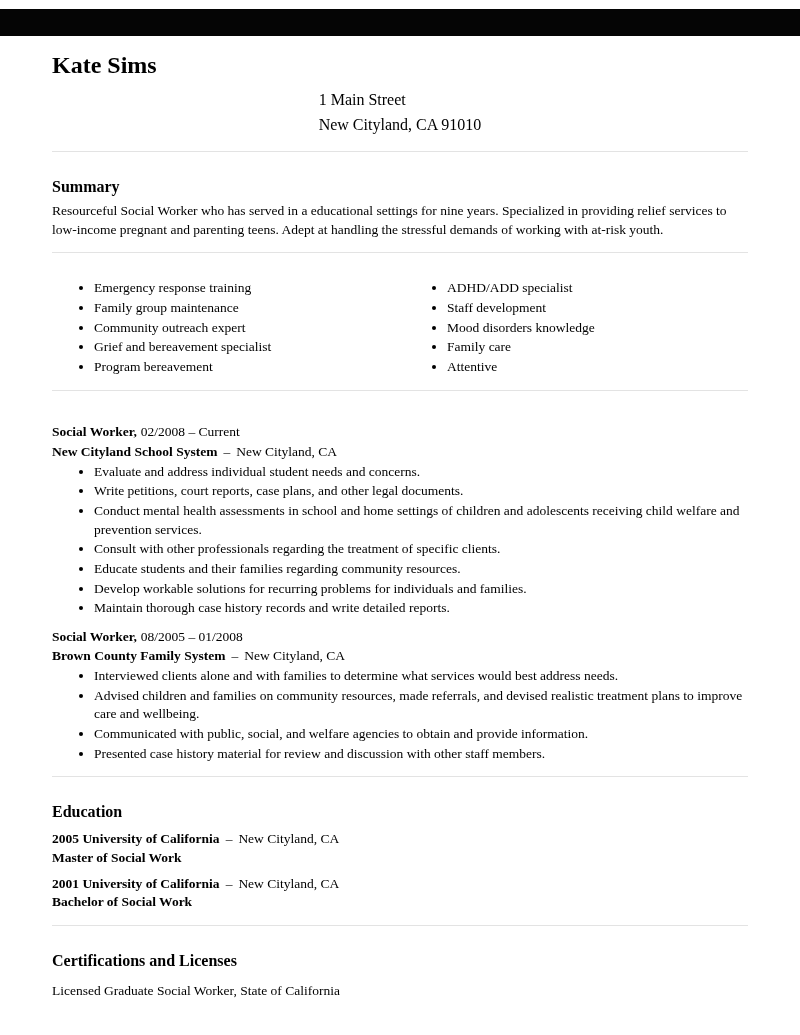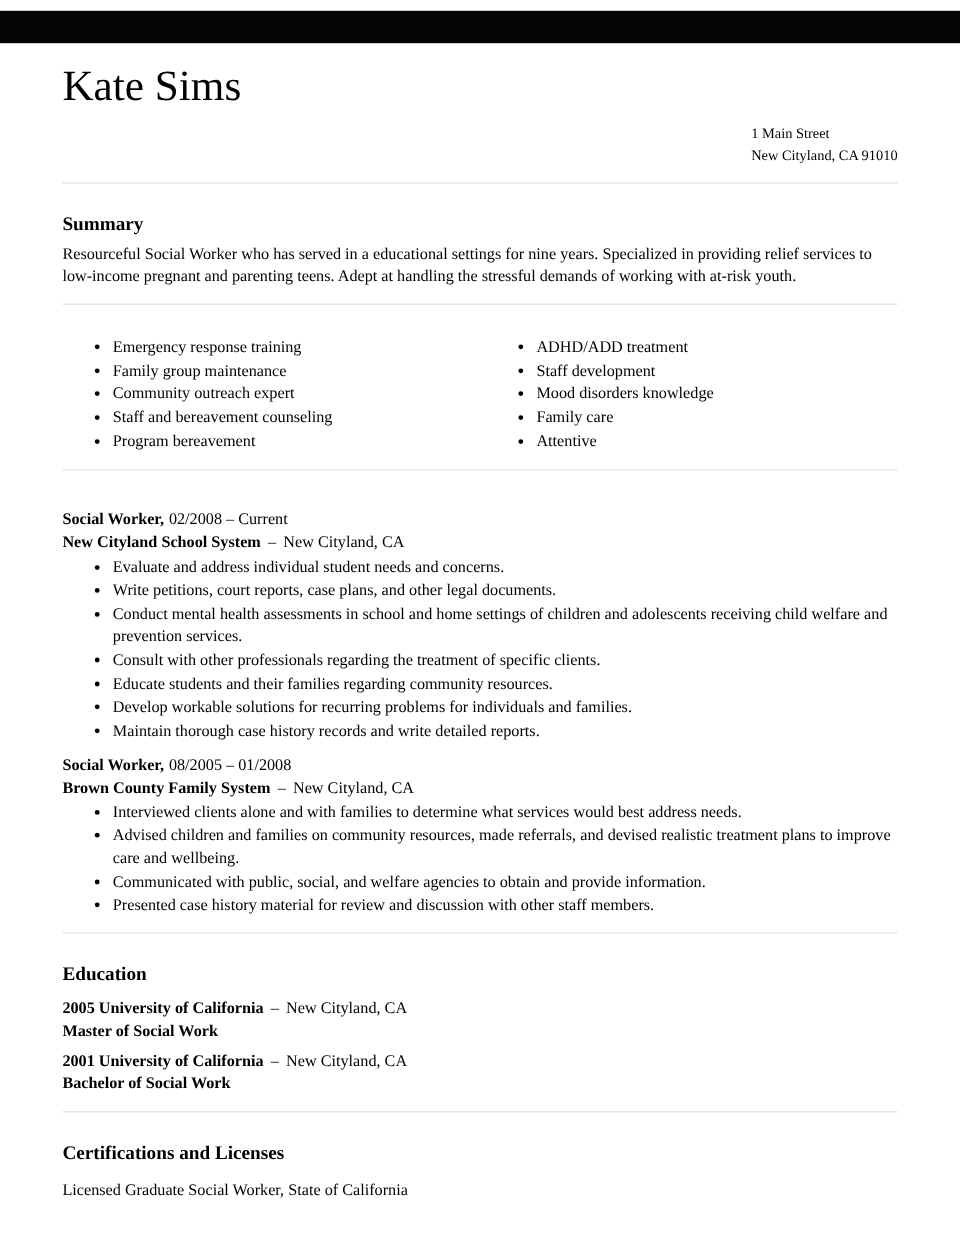--- a/index.html
+++ b/index.html
@@ -14,29 +14,29 @@
     overflow: hidden;
   }
   .top-bar {
     margin-top: 9px;
     height: 27px;
     background: #050505;
   }
   .content { padding: 14px 52px 0 52px; }
 
   .name {
-    font-size: 36px;
-    font-weight: normal;
+    font-size: 24px;
+    font-weight: bold;
     line-height: 1.1;
     margin: 2px 0 10px 0;
   }
   .contact {
     display: flex;
-    justify-content: flex-end;
-    font-size: 12px;
+    justify-content: center;
+    font-size: 16px;
     line-height: 1.55;
   }
   .contact-right { text-align: right; }
 
   .section {
     margin-top: 13px;
     padding-top: 24px;
     border-top: 1px solid #e3e3e3;
   }
   .section-title {
@@ -89,27 +89,27 @@
       <p>Resourceful Social Worker who has served in a educational settings for nine years. Specialized in providing relief services to low-income pregnant and parenting teens. Adept at handling the stressful demands of working with at-risk youth.</p>
     </div>
 
     <div class="section">
       <div class="hl-cols">
         <div class="hl-col1">
           <ul>
             <li>Emergency response training</li>
             <li>Family group maintenance</li>
             <li>Community outreach expert</li>
-            <li>Staff and bereavement counseling</li>
+            <li>Grief and bereavement specialist</li>
             <li>Program bereavement</li>
           </ul>
         </div>
         <div class="hl-col2">
           <ul>
-            <li>ADHD/ADD treatment</li>
+            <li>ADHD/ADD specialist</li>
             <li>Staff development</li>
             <li>Mood disorders knowledge</li>
             <li>Family care</li>
             <li>Attentive</li>
           </ul>
         </div>
       </div>
     </div>
 
     <div class="section">

